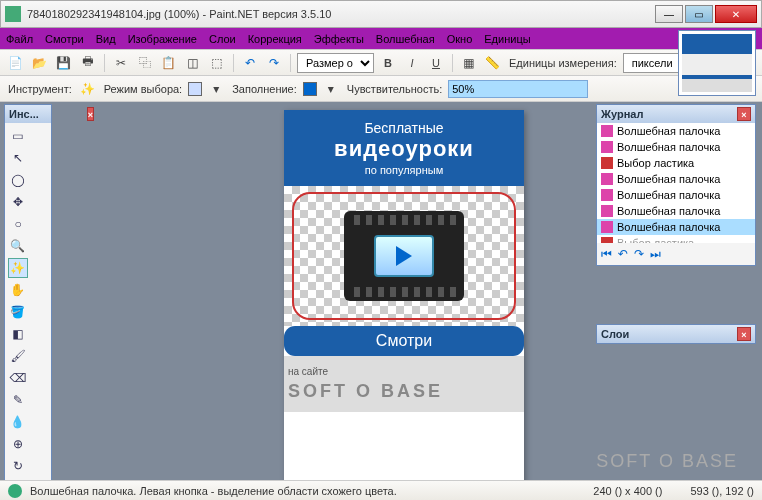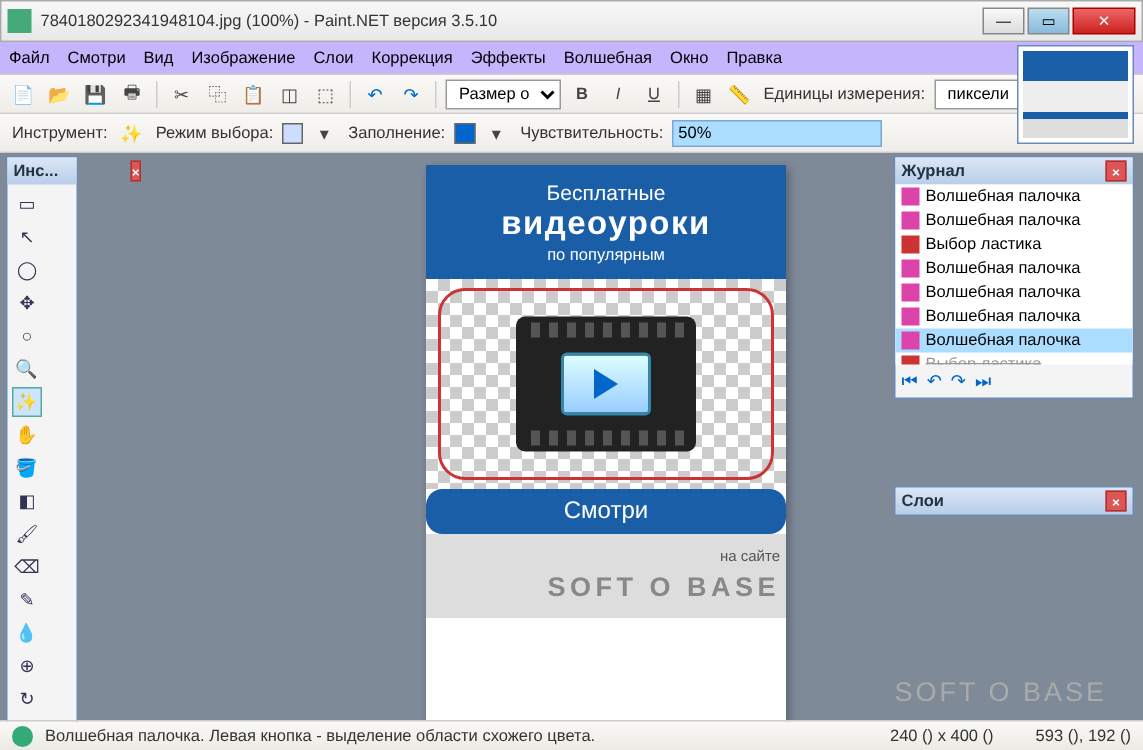--- a/index.html
+++ b/index.html
@@ -6,21 +6,21 @@
 body { background: #fff; width: 762px; height: 500px; overflow: hidden; position: relative; }
 
 .titlebar { height: 28px; background: linear-gradient(#f8f8f8,#e8e8e8); border: 1px solid #aaa; display: flex; align-items: center; padding: 0 4px; }
 .titlebar-icon { width: 16px; height: 16px; background: #4a7; margin-right: 6px; }
 .titlebar-text { flex: 1; color: #333; }
 .win-btns { display: flex; gap: 2px; }
 .win-btn { width: 28px; height: 18px; border: 1px solid #888; background: linear-gradient(#f8f8f8,#ddd); display: flex; align-items: center; justify-content: center; font-size: 10px; }
 .win-btn.close { background: linear-gradient(#e66,#c22); color: #fff; border-color: #a00; width: 42px; }
 .win-btn.max { background: linear-gradient(#bde,#8bd); }
 
-.menubar { height: 22px; background: #c4b5fd; border-bottom: 1px solid #ccc; display: flex; align-items: center; padding: 0 6px; gap: 12px; }
+.menubar { height: 22px; background: #a21caf; border-bottom: 1px solid #ccc; display: flex; align-items: center; padding: 0 6px; gap: 12px; }
 .menubar span { cursor: default; }
 
 .toolbar1, .toolbar2 { height: 26px; background: linear-gradient(#faf9f7,#efede8); border-bottom: 1px solid #ccc; display: flex; align-items: center; padding: 0 6px; gap: 4px; }
 .tb-btn { width: 20px; height: 20px; display: flex; align-items: center; justify-content: center; font-size: 12px; color: #444; }
 .tb-sep { width: 1px; height: 18px; background: #ccc; margin: 0 2px; }
 .tb-label { color: #333; margin: 0 2px; }
 .tb-select { height: 20px; border: 1px solid #999; background: #fff; padding: 0 4px; font-size: 11px; }
 .tb-input { height: 18px; border: 1px solid #7aa7d8; background: #aaddff; width: 140px; padding: 0 3px; }
 .tb-sw { width: 14px; height: 14px; border: 1px solid #666; display:inline-block; }
 
@@ -32,21 +32,21 @@
 .banner-top .l2 { font-size: 22px; font-weight: bold; letter-spacing: 1px; }
 .banner-top .l3 { font-size: 11px; margin-top: 2px; }
 .banner-mid { height: 140px; position: relative; background-image: repeating-conic-gradient(#ccc 0 25%, #fff 0 50%); background-size: 16px 16px; }
 .redring { position:absolute; left:8px; top:6px; right:8px; bottom:6px; border:2px solid #c33; border-radius:18px; }
 .film { position:absolute; left:50%; top:50%; transform:translate(-50%,-50%); width:120px; height:90px; background:#222; border-radius:6px; }
 .film::before,.film::after{content:"";position:absolute;left:4px;right:4px;height:10px;background:repeating-linear-gradient(90deg,#222 0 6px,#555 6px 12px);}
 .film::before{top:4px}.film::after{bottom:4px}
 .play { position:absolute; left:50%; top:50%; transform:translate(-50%,-50%); width:60px; height:42px; background:linear-gradient(#dff,#9cf); border:2px solid #38a; border-radius:4px; display:flex; align-items:center; justify-content:center; }
 .play-tri { width:0;height:0;border-left:16px solid #06c;border-top:10px solid transparent;border-bottom:10px solid transparent;}
 .banner-btn { background:#1b5ea8; color:#fff; text-align:center; padding:6px; font-size:16px;border-radius:11px; }
-.banner-foot { background:#ddd; text-align:right; padding:10px 4px; }
+.banner-foot { background:#ddd; text-align:left; padding:10px 4px; }
 .banner-foot .s1{font-size:10px;color:#555;}
 .softbase { margin-top:4px; font-size:18px; color:#888; letter-spacing:3px; font-weight:bold; }
 
 .panel { position:absolute; background:#f4f4f4; border:1px solid #6a8abb; }
 .panel-title { height:18px; background:linear-gradient(#dbe7f6,#b8cde8); display:flex; align-items:center; padding:0 4px; color:#234; font-weight:bold; font-size:11px;gap:48px; }
 .panel-title .x { margin-left:auto; width:14px; height:14px; background:#d55; color:#fff; text-align:center; line-height:14px; border:1px solid #a33; font-size:9px; }
 
 .tools { left:4px; top:104px; width:48px; }
 .tools-grid { display:flex; flex-wrap:wrap; padding:2px; }
 .tool { width:20px; height:20px; margin:1px; display:flex; align-items:center; justify-content:center; font-size:12px; color:#335; }
@@ -93,21 +93,21 @@
 <div class="menubar">
   <span>Файл</span>
   <span>Смотри</span>
   <span>Вид</span>
   <span>Изображение</span>
   <span>Слои</span>
   <span>Коррекция</span>
   <span>Эффекты</span>
   <span>Волшебная</span>
   <span>Окно</span>
-  <span>Правка</span>
+  <span>Единицы</span>
 </div>
 
 <div class="toolbar1">
   <div class="tb-btn">📄</div>
   <div class="tb-btn">📂</div>
   <div class="tb-btn">💾</div>
   <div class="tb-btn">🖶</div>
   <div class="tb-sep"></div>
   <div class="tb-btn">✂</div>
   <div class="tb-btn">⿻</div>

